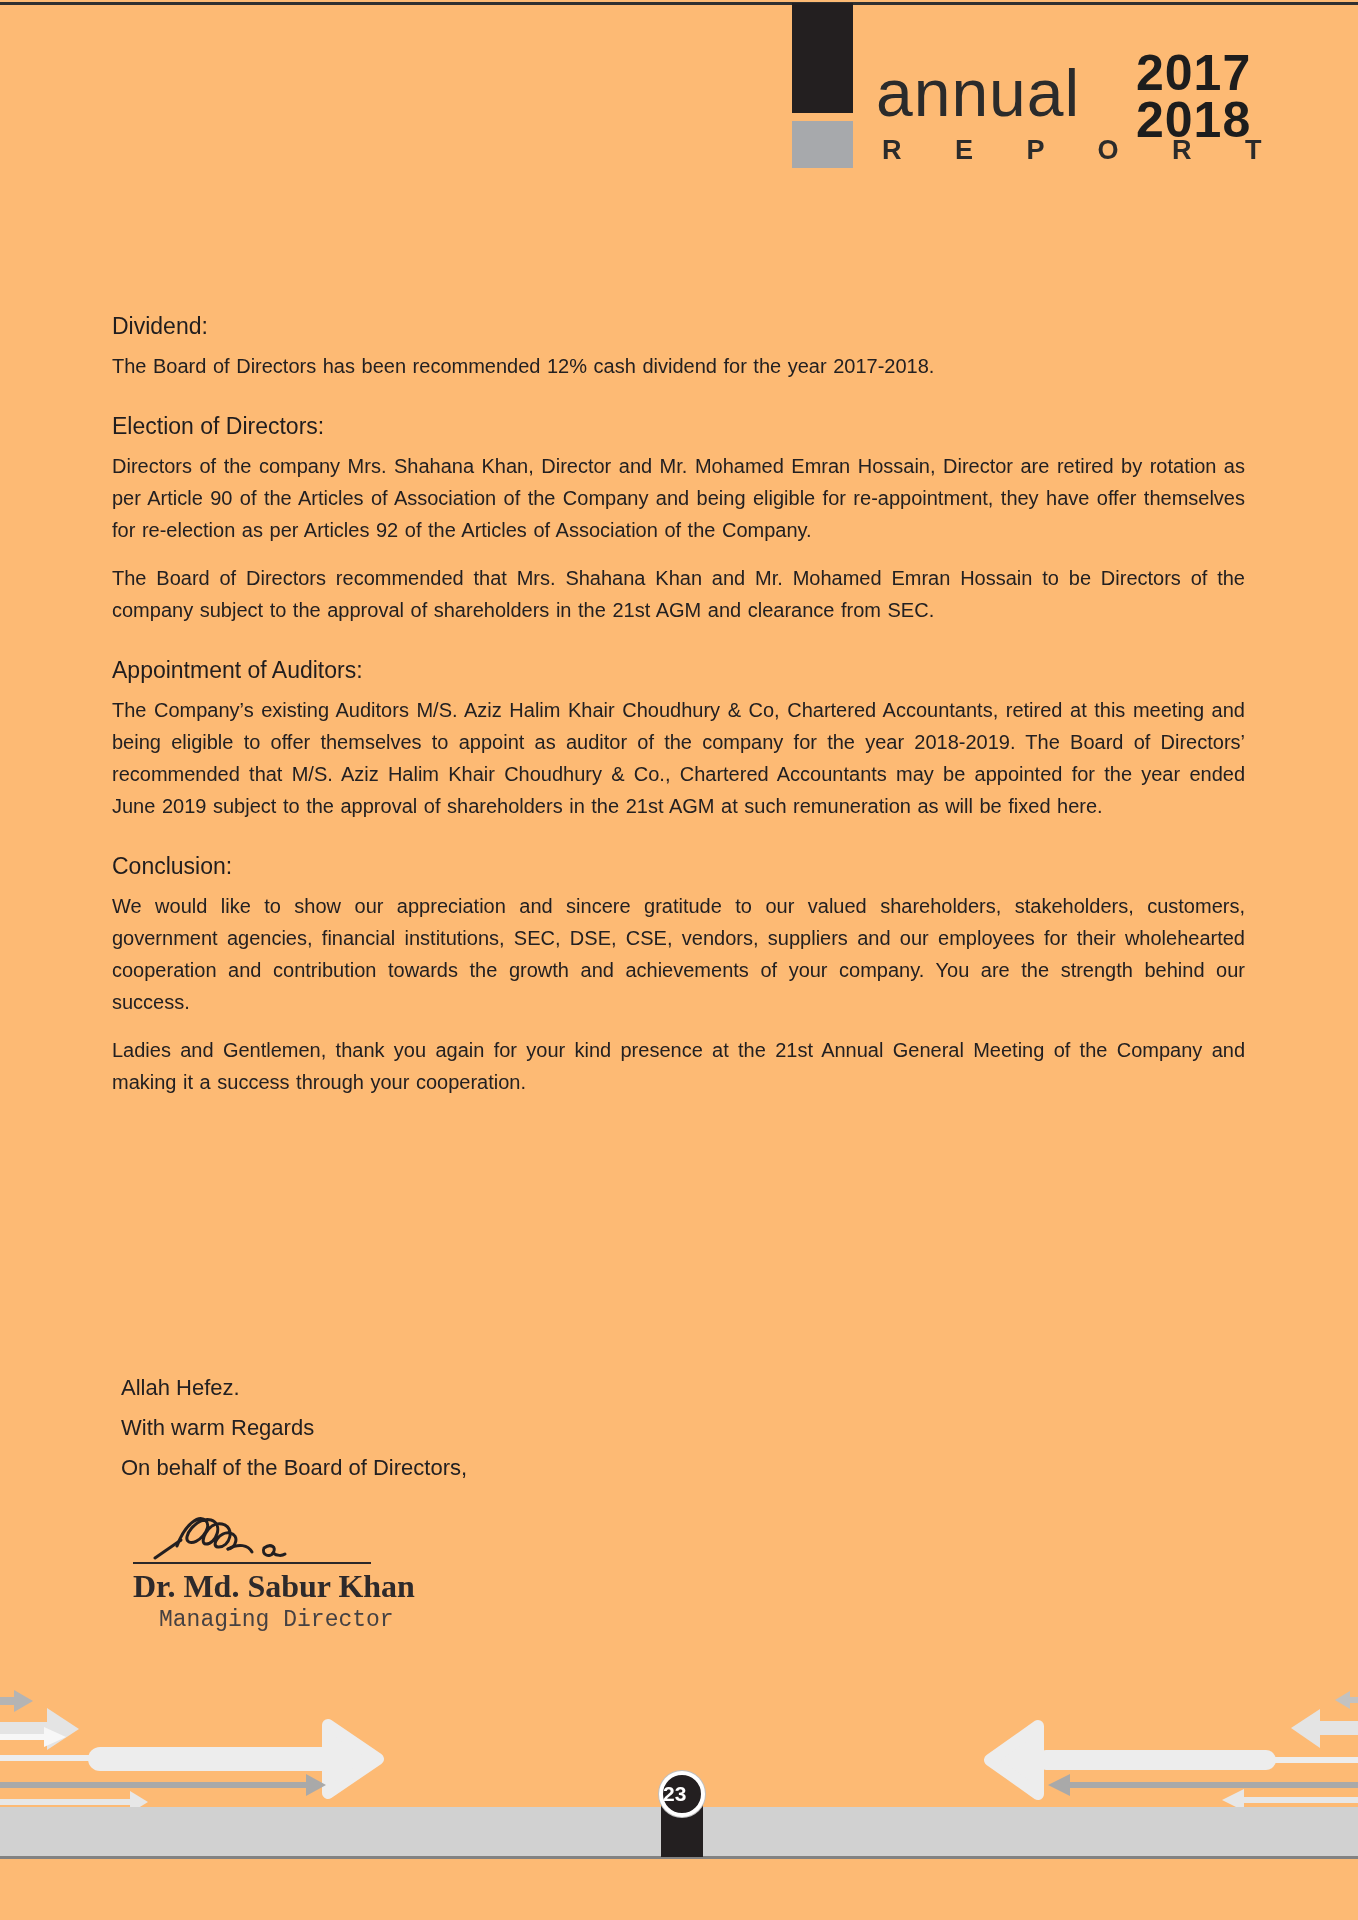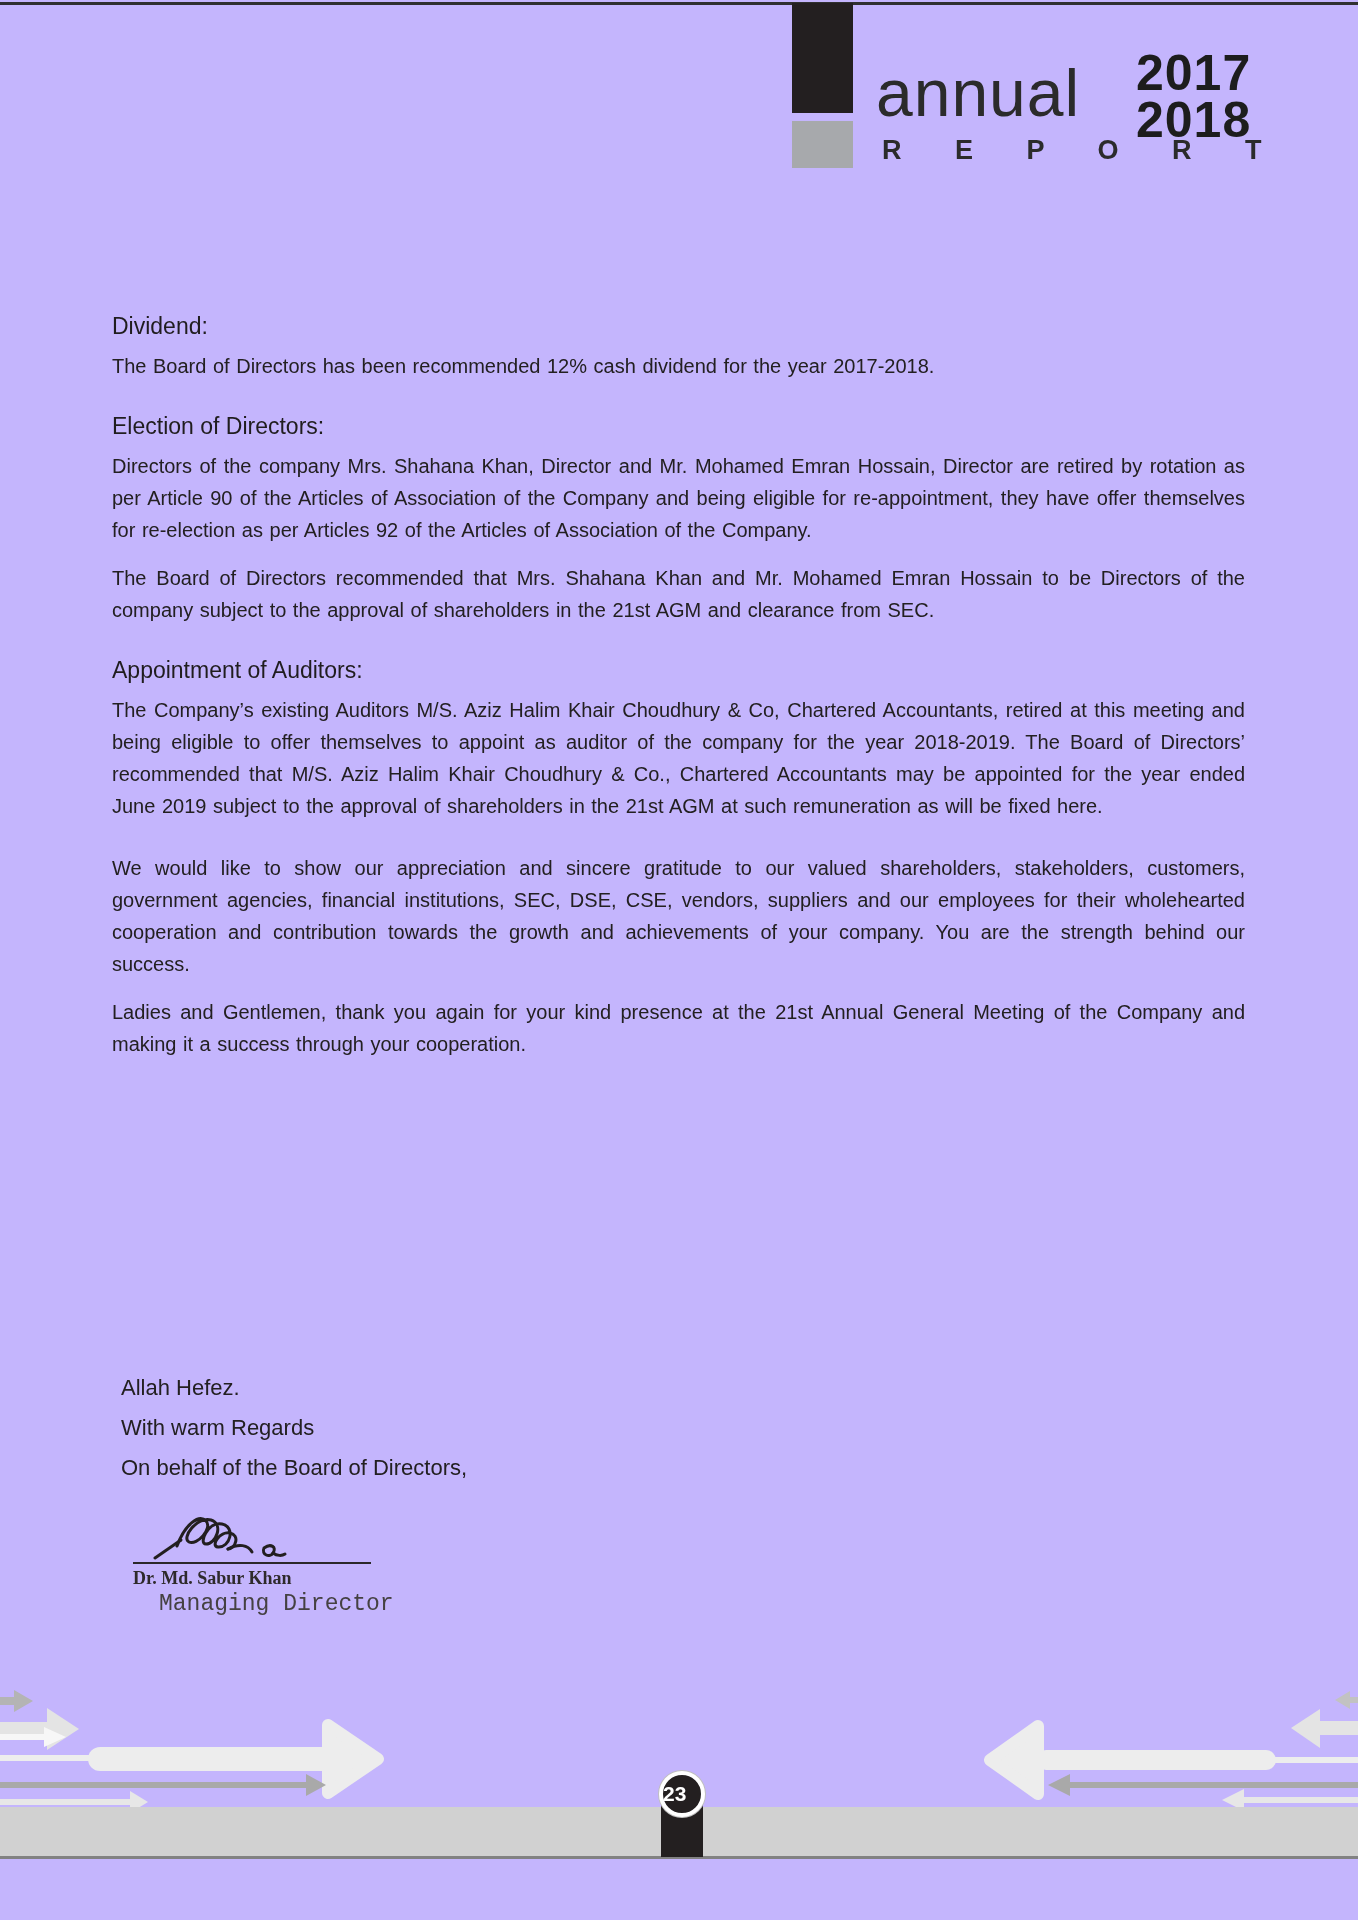--- a/index.html
+++ b/index.html
@@ -1,17 +1,17 @@
 <!DOCTYPE html>
 <html><head>
 <meta charset="utf-8">
 <style>
   html,body{margin:0;padding:0;background:#e9e9e9;}
   .page{
-    position:relative; width:1358px; height:1920px; background:#c4b5fd;
+    position:relative; width:1358px; height:1920px; background:#fdba74;
     font-family:"Liberation Sans", sans-serif; color:#232021; overflow:hidden;
     margin:0 auto;
   }
   .top-rule{position:absolute;left:0;top:2px;width:1358px;height:3px;background:#303030;}
 
   
   .hdr-bar-black{position:absolute;left:792px;top:3px;width:61px;height:110px;background:#231f20;}
   .hdr-bar-gray{position:absolute;left:792px;top:121px;width:61px;height:47px;background:#a7a9ac;}
   .logo-word{
     position:absolute;left:876px;top:60px;font-size:66px;line-height:1;
@@ -33,21 +33,21 @@
   .section p{
     font-size:20px;line-height:32px;margin:0 0 16px 0;
     text-align:justify;color:#232021;word-spacing:1px;
   }
 
   .closing{position:absolute;left:121px;top:1368px;font-size:22px;line-height:40px;color:#232021;}
 
   .signature{position:absolute;left:133px;top:1512px;}
   .sig-scribble{display:block;margin-left:18px;}
   .sig-line{width:238px;height:0;border-bottom:2px solid #2b2829;margin-top:2px;}
-  .sig-name{font-family:"Liberation Serif", serif;font-weight:bold;font-size:18px;color:#2e2a2b;margin-top:4px;}
+  .sig-name{font-family:"Liberation Serif", serif;font-weight:bold;font-size:32px;color:#2e2a2b;margin-top:4px;}
   .sig-title{font-family:Liberation Mono, monospace;font-size:23px;color:#454142;margin:2px 0 0 26px;}
 
   
   .arrows-left{position:absolute;left:0;top:1680px;}
   .arrows-right{position:absolute;left:958px;top:1680px;}
   .footer-band{position:absolute;left:0;top:1807px;width:1358px;height:49px;background:#d1d1d1;border-bottom:3px solid #828282;z-index:2;}
   .footer-tab{position:absolute;left:661px;top:1800px;width:42px;height:57px;background:#231f20;z-index:3;}
   .page-badge{
     position:absolute;left:659px;top:1771px;width:38px;height:38px;border-radius:50%;
     background:#231f20;border:4px solid #ffffff;box-shadow:0 0 0 1px #c0c0c0;
@@ -77,20 +77,21 @@
     <div class="section">
       <h3>Election of Directors:</h3>
       <p>Directors of the company Mrs. Shahana Khan, Director and Mr. Mohamed Emran Hossain, Director are retired by rotation as per Article 90 of the Articles of Association of the Company and being eligible for re-appointment, they have offer themselves for re-election as per Articles 92 of the Articles of Association of the Company.</p>
       <p>The Board of Directors recommended that Mrs. Shahana Khan and Mr. Mohamed Emran Hossain to be Directors of the company subject to the approval of shareholders in the 21st AGM and clearance from SEC.</p>
     </div>
     <div class="section">
       <h3>Appointment of Auditors:</h3>
       <p>The Company’s existing Auditors M/S. Aziz Halim Khair Choudhury &amp; Co, Chartered Accountants, retired at this meeting and being eligible to offer themselves to appoint as auditor of the company for the year 2018-2019. The Board of Directors’ recommended that M/S. Aziz Halim Khair Choudhury &amp; Co., Chartered Accountants may be appointed for the year ended June 2019 subject to the approval of shareholders in the 21st AGM at such remuneration as will be fixed here.</p>
     </div>
     <div class="section">
+      <h3>Conclusion:</h3>
       <p>We would like to show our appreciation and sincere gratitude to our valued shareholders, stakeholders, customers, government agencies, financial institutions, SEC, DSE, CSE, vendors, suppliers and our employees for their wholehearted cooperation and contribution towards the growth and achievements of your company. You are the strength behind our success.</p>
       <p>Ladies and Gentlemen, thank you again for your kind presence at the 21st Annual General Meeting of the Company and making it a success through your cooperation.</p>
     </div>
   </div>
 
   <div class="closing">
     <div>Allah Hefez.</div>
     <div>With warm Regards</div>
     <div>On behalf of the Board of Directors,</div>
   </div>

